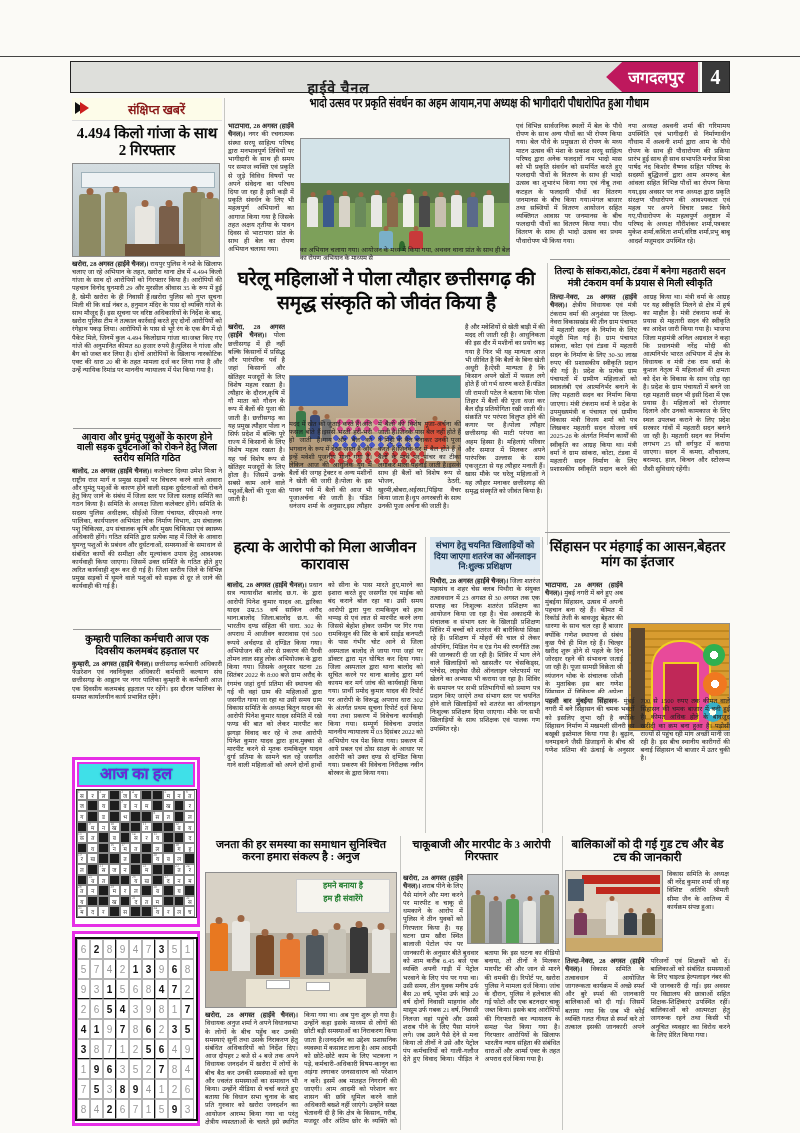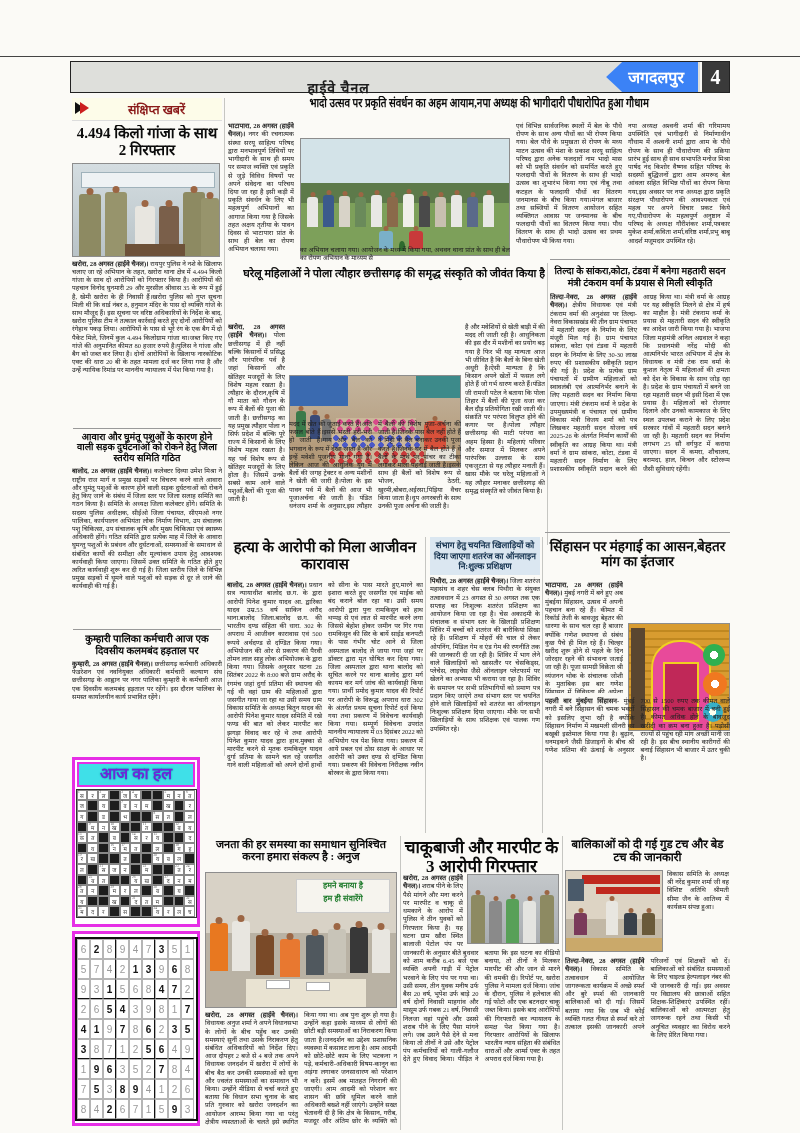--- a/index.html
+++ b/index.html
@@ -7,21 +7,21 @@
         font-family:"Liberation Serif","DejaVu Serif",serif;color:#1c1c1c;}
   .abs{position:absolute;}
   .toprule{position:absolute;left:0;top:56px;width:800px;height:1px;background:#444;}
   
   .masthead{position:absolute;left:70px;top:61px;width:660px;height:32px;background:#dedfdb;
             border:1.5px solid #222;box-sizing:border-box;display:flex;align-items:stretch;}
   .mh-date{width:142px;border-right:1.5px solid #222;display:flex;align-items:center;justify-content:center;
            font-weight:bold;font-size:11.5px;font-family:"Liberation Sans",sans-serif;}
   .mh-title{flex:1;display:flex;align-items:center;justify-content:center;font-weight:bold;font-size:14px;letter-spacing:1px;margin-top:20px;}
   .mh-right{display:flex;align-items:stretch;}
-  .mh-city{background:#3b82f6;color:#fff;font-weight:bold;font-size:16px;display:flex;align-items:center;
+  .mh-city{background:#be185d;color:#fff;font-weight:bold;font-size:16px;display:flex;align-items:center;
            padding:0 14px 0 22px;clip-path:polygon(16px 0,100% 0,100% 100%,16px 100%,0 50%);}
   .mh-page{background:#3a3a3a;color:#fff;font-weight:bold;font-size:20px;width:27px;margin-left:2px;
            display:flex;align-items:center;justify-content:center;border-left:2px solid #fbfaf6;}
   
   .body{font-size:6.5px;line-height:1.26;text-align:justify;overflow:hidden;color:#222;}
   .body b{font-size:6.7px;}
   .cols2{column-count:2;column-gap:6px;}
   .hl{font-weight:bold;color:#0b0b0b;text-align:center;line-height:1.12;overflow:hidden;}
   .vr{position:absolute;width:1px;background:#c6c6c2;}
   .hr{position:absolute;height:1px;background:#999;}
@@ -134,21 +134,21 @@
       <span class="pn sm" style="left:78px;bottom:6px;width:14px;height:18px;background:#7ab0c8;"></span>
       <span class="pn sm" style="left:108px;bottom:6px;width:14px;height:18px;background:#c83a3a;"></span>
       <div class="abs" style="left:98px;bottom:4px;width:6px;height:10px;background:#2e6b2e;border-radius:50% 50% 0 0;"></div>
     </div>
     <div class="abs body" style="left:72px;top:150px;width:210px;height:15px;">का अभियान चलाया गया। आयोजन के मध्य में किया गया, अथवन थाना प्रांत के साथ ही बेल का रोपण अभियान के माध्यम से</div>
     <div class="abs body" style="left:288px;top:26px;width:106px;height:139px;">एवं विभिन्न सार्वजनिक स्थलों में बेल के पौधे रोपण के साथ अन्य पौधों का भी रोपण किया गया। बेल पौधे के प्रमुखता से रोपण के मध्य माटन उत्सव की मंशा के प्रकाश सरयू साहित्य परिषद द्वारा अनेक फलदारों नाम भादो मास को भी प्रकृति संवर्धन को समर्पित करते हुए फलदायी पौधों के वितरण के साथ ही भादो उत्सव का शुभारंभ किया गया एवं नीबू तथा कटहल के फलदायी पौधों का वितरण जनमानस के बीच किया गया।मंगल बाजार तथा सब्जियों में वितरण आयोजन सहित व्यक्तिगत आवास पर जनमानस के बीच फलदायी पौधों का वितरण किया गया। पौध वितरण के साथ ही भादो उत्सव का प्रथम पौधारोपण भी किया गया।</div>
     <div class="abs body" style="left:400px;top:26px;width:102px;height:139px;">नपा अध्यक्ष अश्वनी शर्मा की गरिमामय उपस्थिति एवं भागीदारी से निर्माणाधीन गौधाम में अश्वनी शर्मा द्वारा आम के पौधे रोपण के साथ ही पौधारोपण की प्रक्रिया प्रारंभ हुई साथ ही साथ सभापति मनोज मिश्रा पार्षद नंद किशोर वैष्णव सहित परिषद के सदस्यों बुद्धिजनों द्वारा आम अमरूद बेल आंवला सहित विभिन्न पौधों का रोपण किया गया,इस अवसर पर नपा अध्यक्ष द्वारा प्रकृति संरक्षण पौधारोपण की आवश्यकता एवं महत्व पर अपने विचार प्रकट किये गए,पौधारोपण के महत्वपूर्ण अनुष्ठान में परिषद के अध्यक्ष गौरीशंकर शर्मा,पत्रकार मुकेश शर्मा,कविता शर्मा,वरिष्ठ शर्मा,प्रभु बाबू आदर्श मजूमदार उपस्थित रहे।</div>
   </div>
 
   <div class="abs" style="left:228px;top:267px;width:317px;height:263px;">
-    <div class="hl" style="font-size:11px;line-height:1.25;height:52px;text-align:right;">घरेलू महिलाओं ने पोला त्यौहार छत्तीसगढ़ की समृद्ध संस्कृति को जीवंत किया है</div>
+    <div class="hl" style="font-size:19px;line-height:1.25;height:52px;">घरेलू महिलाओं ने पोला त्यौहार छत्तीसगढ़ की समृद्ध संस्कृति को जीवंत किया है</div>
     <div class="abs body" style="left:0;top:56px;width:57px;height:205px;">
       <b>खरोरा, 28 अगस्त (हाईवे चैनल)।</b> <span>पोला छत्तीसगढ़ में ही नहीं बल्कि किसानों में प्रसिद्ध और पारंपरिक पर्व है जहां किसानों और खेतिहर मजदूरों के लिए विशेष महत्व रखता है। त्यौहार के दौरान,कृषि में गौ माता को गौधन के रूप में बैलों की पूजा की जाती है। छत्तीसगढ़ का यह प्रमुख त्यौहार पोला न सिर्फ प्रदेश में बल्कि पूरे राज्य में किसानों के लिए विशेष महत्व रखता है।यह पर्व विशेष रूप से खेतिहर मजदूरों के लिए होता है। जिसमें उनके सबसे काम आने वाले पशुओं,बैलों की पूजा की जाती है।</span>
     </div>
     <div class="photo abs" style="left:61px;top:56px;width:172px;height:93px;background:linear-gradient(#c3b49e,#b09572);">
       <div class="abs" style="left:0;top:0;width:58px;height:30px;background:#3a6ab0;"></div>
       <div class="abs" style="right:0;top:0;width:44px;height:22px;background:#3d8a8a;"></div>
       <div class="abs" style="left:46px;top:42px;width:80px;height:14px;background-image:radial-gradient(circle at 4px 4px,#d84a8a 2.5px,transparent 3px);background-size:9px 7px;background-color:#cbb79b;"></div>
       <div class="abs" style="left:42px;top:58px;width:88px;height:14px;background-image:radial-gradient(circle at 4px 4px,#4a58c8 2.5px,transparent 3px);background-size:9px 7px;background-color:#cbb79b;"></div>
       <div class="abs" style="left:38px;top:74px;width:96px;height:14px;background-image:radial-gradient(circle at 4px 4px,#c83a3a 2.5px,transparent 3px);background-size:9px 7px;background-color:#cbb79b;"></div>
       <span class="pn sm" style="left:6px;bottom:30px;width:10px;height:26px;background:#3a7a4a;"></span>
@@ -440,21 +440,21 @@
       <div class="abs" style="left:40px;bottom:0;width:120px;height:28px;background:#e9e3d2;"></div>
       <div class="abs" style="left:60px;bottom:18px;width:22px;height:7px;background:#fff;border:0.5px solid #aaa;"></div>
       <div class="abs" style="left:100px;bottom:16px;width:22px;height:7px;background:#fff;border:0.5px solid #aaa;"></div>
     </div>
     <div class="body cols2" style="height:116px;margin-top:3px;">
       <b>खरोरा, 28 अगस्त (हाईवे चैनल)।</b> <span>विधायक अनुज शर्मा ने अपने विधानसभा के लोगों के बीच पहुँच कर उनकी समस्याएं सुनीं तथा उसके निराकरण हेतु संबंधित अधिकारियों को निर्देश दिए। आज दोपहर 2 बजे से 4 बजे तक अपने विधायक जनदर्शन में खरोरा में लोगों के बीच बैठ कर उनकी समस्याओं को सुना और ज्वलंत समस्याओं का समाधान भी किया। उन्होंने मीडिया से चर्चा करते हुए बताया कि विधान सभा चुनाव के बाद प्रति गुरुवार को खरोरा जनदर्शन का आयोजन आरम्भ किया गया था परंतु क्षेत्रीय व्यस्तताओं के चलते इसे स्थगित किया गया था। अब पुनः शुरू हो गया है। उन्होंने कहा इसके माध्यम से लोगों की छोटी बड़ी समस्याओं का निराकरण किया जाता है।जनदर्शन का उद्देश्य प्रशासनिक व्यवस्था में कसावट लाना है। आम आदमी को छोटे-छोटे काम के लिए भटकना न पड़े, कर्मचारी-अधिकारी विषम-कानून का अड़ंगा लगाकर जनसाधारण को परेशान न करें। इसमें अब मातहत निगरानी की जाएगी। आम आदमी को परेशान कर शासन की छवि धूमिल करने वाले अधिकारी बख्शे नहीं जाएंगे। उन्होंने सख्त चेतावनी दी है कि क्षेत्र के किसान, गरीब, मजदूर और अंतिम छोर के व्यक्ति को कोई परेशानी न हो, यह अधिकारियों की जिम्मेदारी है। सरकार के महत्वाकांक्षी योजनाओं को जमीनी स्तर पर हितग्राहियों को लाभान्वित करने संबंधित अधिकारी कमर कस लें, इसमें लापरवाही नहीं चलेगी।</span>
     </div>
   </div>
 
   <div class="abs" style="left:403px;top:836px;width:157px;height:294px;">
-    <div class="hl" style="font-size:17px;height:36px;padding-top:2px;">चाकूबाजी और मारपीट के 3 आरोपी गिरफ्तार</div>
+    <div class="hl" style="font-size:11px;height:36px;padding-top:2px;">चाकूबाजी और मारपीट के 3 आरोपी गिरफ्तार</div>
     <div style="display:flex;gap:4px;height:72px;">
       <div class="body" style="width:60px;height:72px;">
         <b>खरोरा, 28 अगस्त (हाईवे चैनल)।</b> <span>शराब पीने के लिए पैसे मांगने और मना करने पर मारपीट व चाकू से धमकाने के आरोप में पुलिस ने तीन युवकों को गिरफ्तार किया है। यह घटना ग्राम खौरा स्थित बालाजी पेट्रोल पंप पर हुई।</span>
       </div>
       <div class="photo" style="width:92px;height:70px;background:linear-gradient(#c3c7ca,#a9adb1);">
         <span class="pn sm" style="left:3px;bottom:0;width:14px;height:48px;background:#8d8a62;"></span>
         <span class="pn sm" style="left:21px;bottom:0;width:13px;height:42px;background:#8a8a8a;"></span>
         <span class="pn sm" style="left:38px;bottom:0;width:13px;height:44px;background:#58a058;"></span>
         <span class="pn sm" style="left:55px;bottom:0;width:13px;height:42px;background:#e4e4e0;"></span>
         <span class="pn sm" style="left:72px;bottom:0;width:14px;height:48px;background:#8d8a62;"></span>

